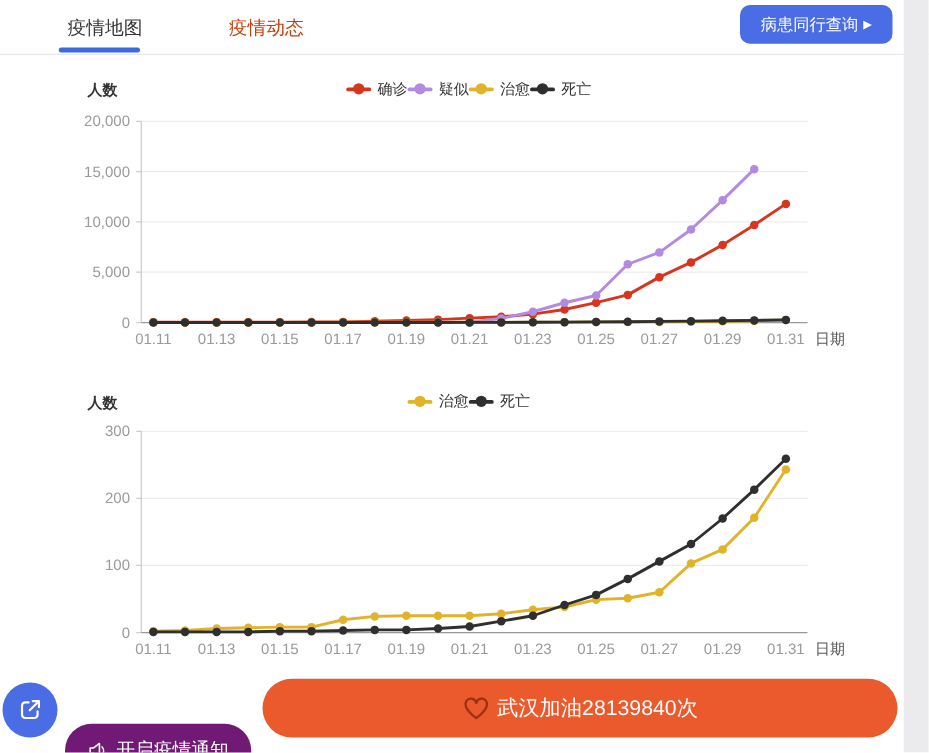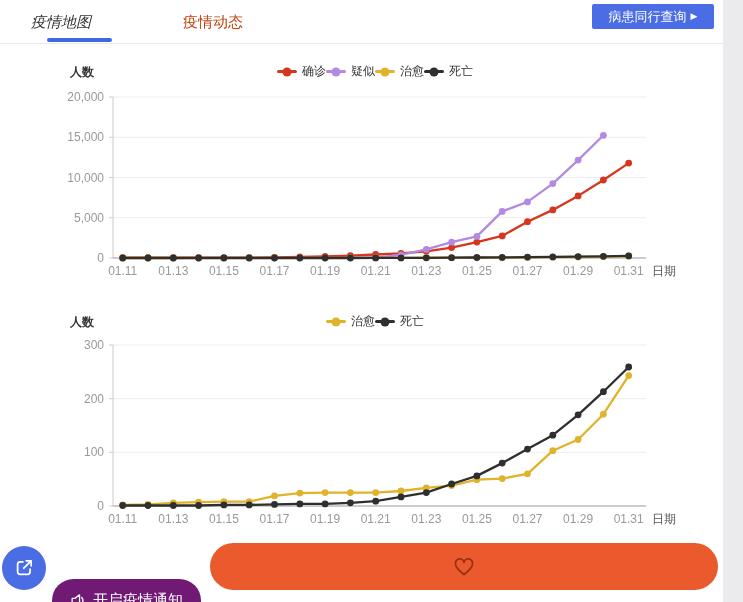--- a/index.html
+++ b/index.html
@@ -5,34 +5,34 @@
   * { margin:0; padding:0; box-sizing:border-box; }
   html,body { width:743px; height:602px; overflow:hidden; }
   body { font-family:"Liberation Sans","DejaVu Sans",sans-serif; background:#ffffff; }
   .page { position:relative; width:743px; height:602px; background:#ffffff; }
 
   
   .topbar { position:absolute; left:0; top:0; width:743px; height:44px; background:#fff;
             border-bottom:1px solid #e9e9eb; }
   .tab { position:absolute; top:0; height:44px; display:flex; align-items:center;
          font-size:15px; color:#333; cursor:pointer; }
-  .tab-1 { left:31px;font-style:italic; }
+  .tab-1 { left:54px; }
   .tab-2 { left:183px; color:#c2410c; }
   .tab-underline { position:absolute; left:47px; top:38px; width:65px; height:4px;
                    border-radius:2px; }
-  .query-btn { position:absolute; left:592px; top:4px; width:122px; height:25px;
-               border:none; border-radius:2px; color:#fff; font-size:13px;
+  .query-btn { position:absolute; left:592px; top:4px; width:122px; height:31px;
+               border:none; border-radius:8px; color:#fff; font-size:13px;
                display:flex; align-items:center; justify-content:center; gap:4px;
                cursor:pointer; font-family:inherit; }
   .query-arrow { font-size:9px; line-height:1; }
 
   
   .axis-title { position:absolute; font-size:12px; color:#333;font-weight:bold; }
   .legend-row { position:absolute; left:60px; width:630px; display:flex;
-                justify-content:center; height:16px; align-items:flex-start; }
+                justify-content:center; height:16px; align-items:center; }
   .legend-item { display:flex; align-items:center; gap:5px; cursor:pointer; }
   .lg-mark { position:relative; width:20px; height:3px; border-radius:2px; display:inline-block; }
   .lg-dot { position:absolute; left:50%; top:50%; transform:translate(-50%,-50%);
             width:9px; height:9px; border-radius:50%; }
   .lg-label { font-size:12px; color:#333; }
   svg.chart { position:absolute; left:0; display:block; }
   svg text { font-family:"Liberation Sans","DejaVu Sans",sans-serif; }
 
   
   .circle-btn { position:absolute; left:2px; top:546px; width:44px; height:44px;
@@ -304,16 +304,17 @@
       <path d="M2 6v4h2.6L9 13.4V2.6L4.6 6H2z" fill="none" stroke="#ffffff" stroke-width="1.2" stroke-linejoin="round"></path>
       <path d="M11 5.2a4.2 4.2 0 0 1 0 5.6" fill="none" stroke="#ffffff" stroke-width="1.2" stroke-linecap="round"></path>
     </svg>
     <span>开启疫情通知</span>
   </button>
 
   <button class="cheer-btn" id="cheer-btn" style="background: rgb(234, 90, 44);">
     <svg width="22" height="20" viewBox="0 0 22 20">
       <path d="M11 17.5C5.2 13 2.5 10.1 2.5 6.9A4.1 4.1 0 0 1 11 5.4a4.1 4.1 0 0 1 8.5 1.5c0 3.2-2.7 6.1-8.5 10.6z" fill="none" stroke="#9a3014" stroke-width="1.8" stroke-linejoin="round"></path>
     </svg>
+    <span>武汉加油28139840次</span>
   </button>
 
   <div class="right-strip"></div>
 </div>
 
 </body></html>

